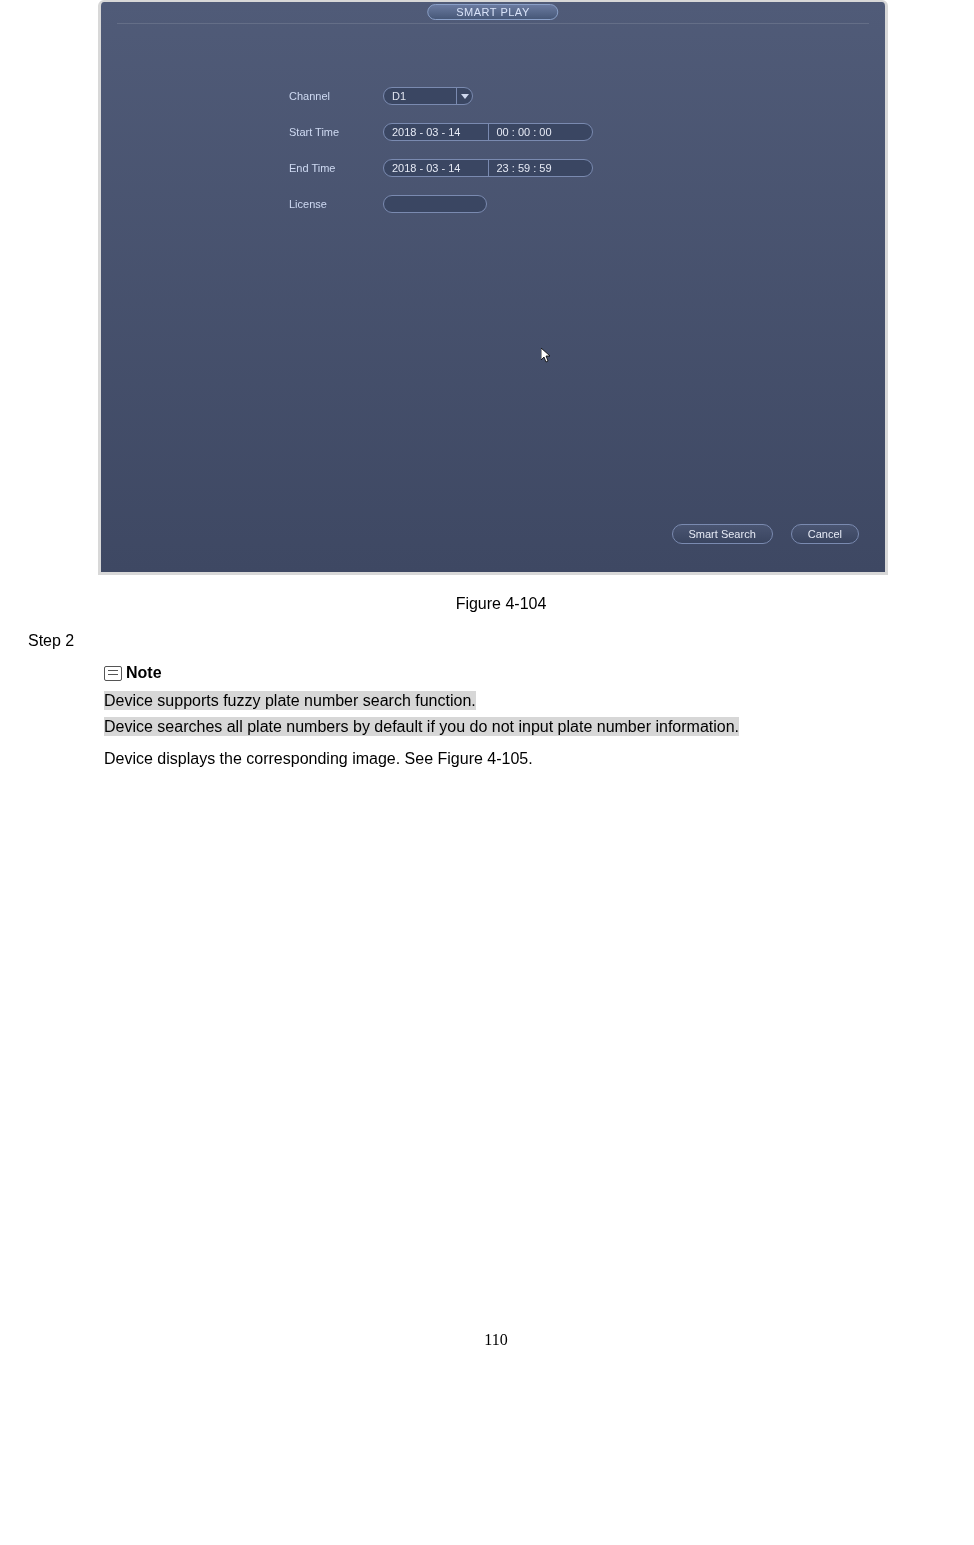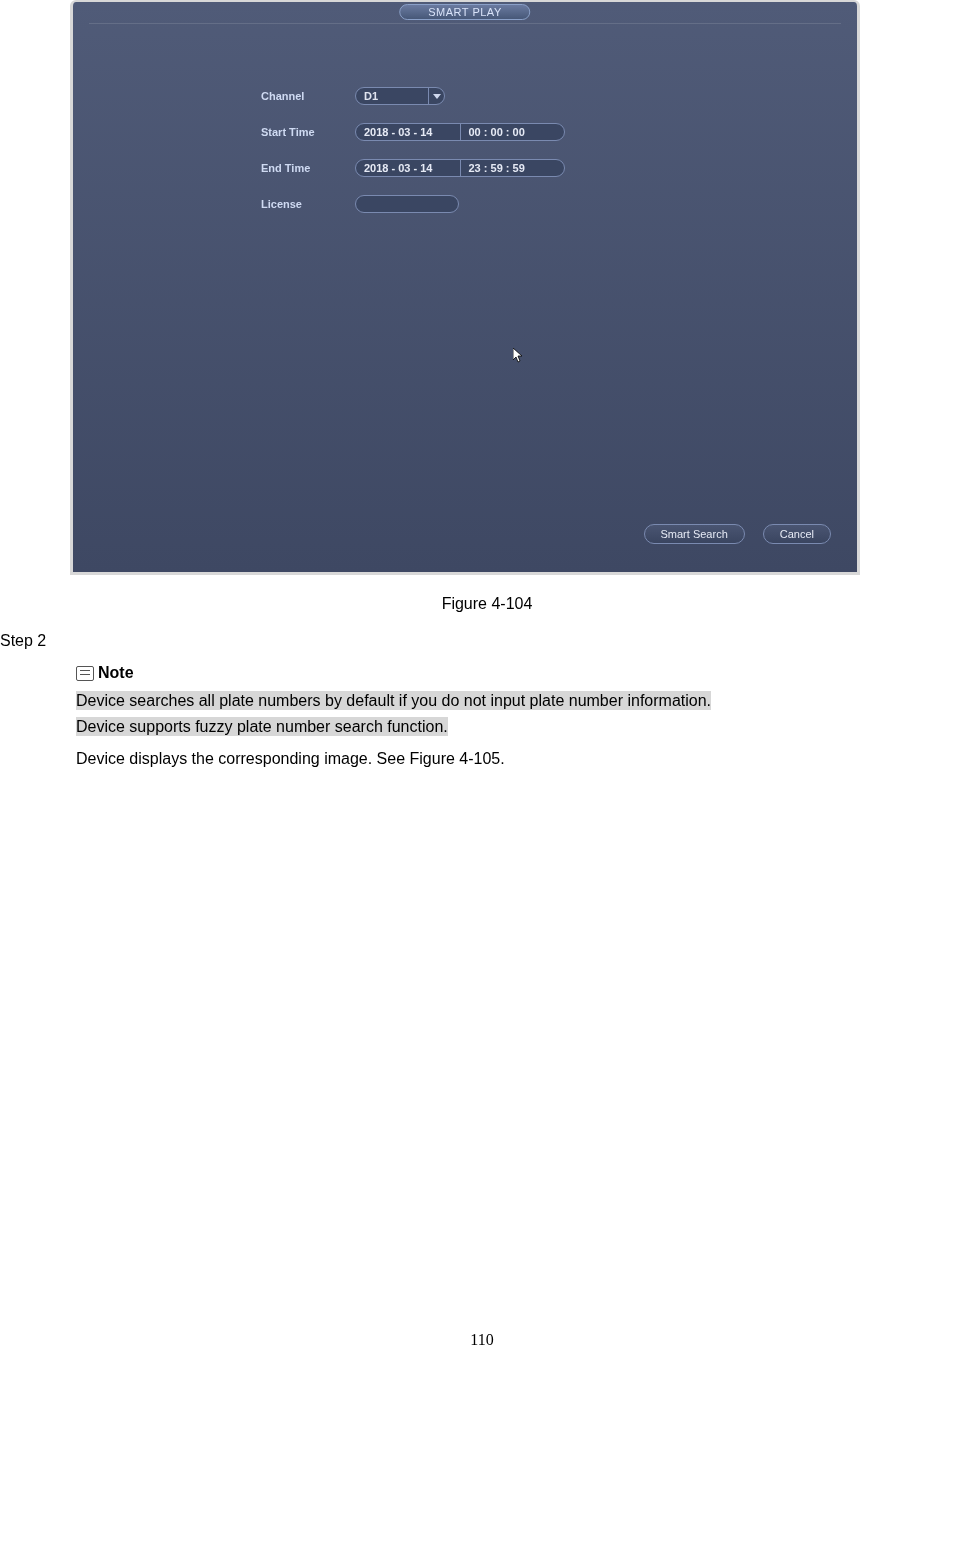--- a/index.html
+++ b/index.html
@@ -6,20 +6,21 @@
   body {
     font-family: Arial, Helvetica, sans-serif;
     background: #ffffff;
     width: 974px;
     margin: 0 auto;
     font-size: 14px;
     color: #000;
   }
   .page {
     padding: 0 0 40px 0;
+    margin-left: 28px;
   }
   .screenshot-frame {
     width: 790px;
     margin: 0 0 0 70px;
     background: #fff;
     border: 3px solid #d8d8d8;
     border-top-width: 2px;
     border-top-left-radius: 6px;
     border-top-right-radius: 6px;
     overflow: hidden;
@@ -80,21 +81,20 @@
   .sidebar-item.selected {
     background: #0f1a32;
     color: #f5b73a;
     font-weight: bold;
   }
   .form-area {
     position: absolute;
     left: 188px;
     top: 56px;
     right: 20px;
-    font-weight: bold;
   }
   .form-row {
     display: flex;
     align-items: center;
     margin-bottom: 16px;
     height: 20px;
   }
   .form-label {
     width: 94px;
     color: #cfdaf2;
@@ -322,22 +322,22 @@
   <div class="doc-section">
     <div class="step">
       <div class="step-label">Step 2</div>
     </div>
 
     <div class="note-block">
       <div class="note-header">
         <span class="note-icon"></span>
         <span>Note</span>
       </div>
+      <div class="note-line-wrap"><span class="note-line">Device supports fuzzy plate number search function.</span></div>
       <div class="note-line-wrap"><span class="note-line">Device searches all plate numbers by default if you do not input plate number information.</span></div>
-      <div class="note-line-wrap"><span class="note-line">Device supports fuzzy plate number search function.</span></div>
     </div>
 
     <div class="indent-text">Device displays the corresponding image. See Figure 4-105.</div>
   </div>
 
   <div class="page-number">110</div>
 
 </div>
 
 </body></html>

